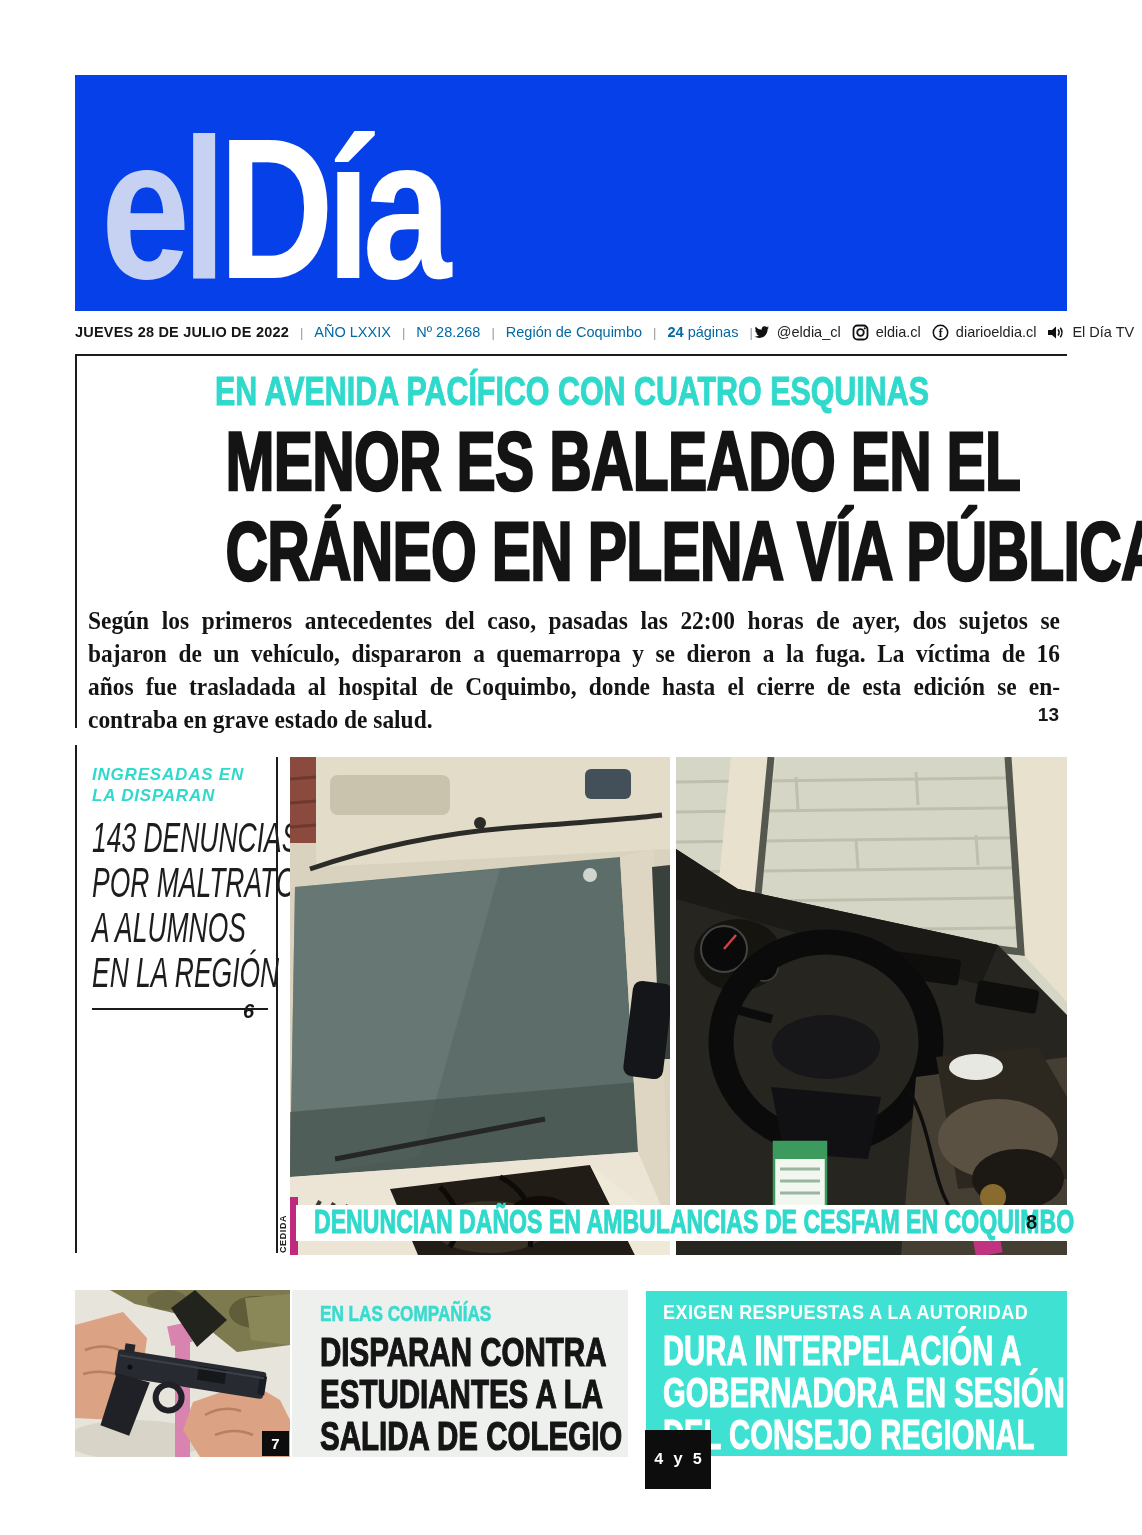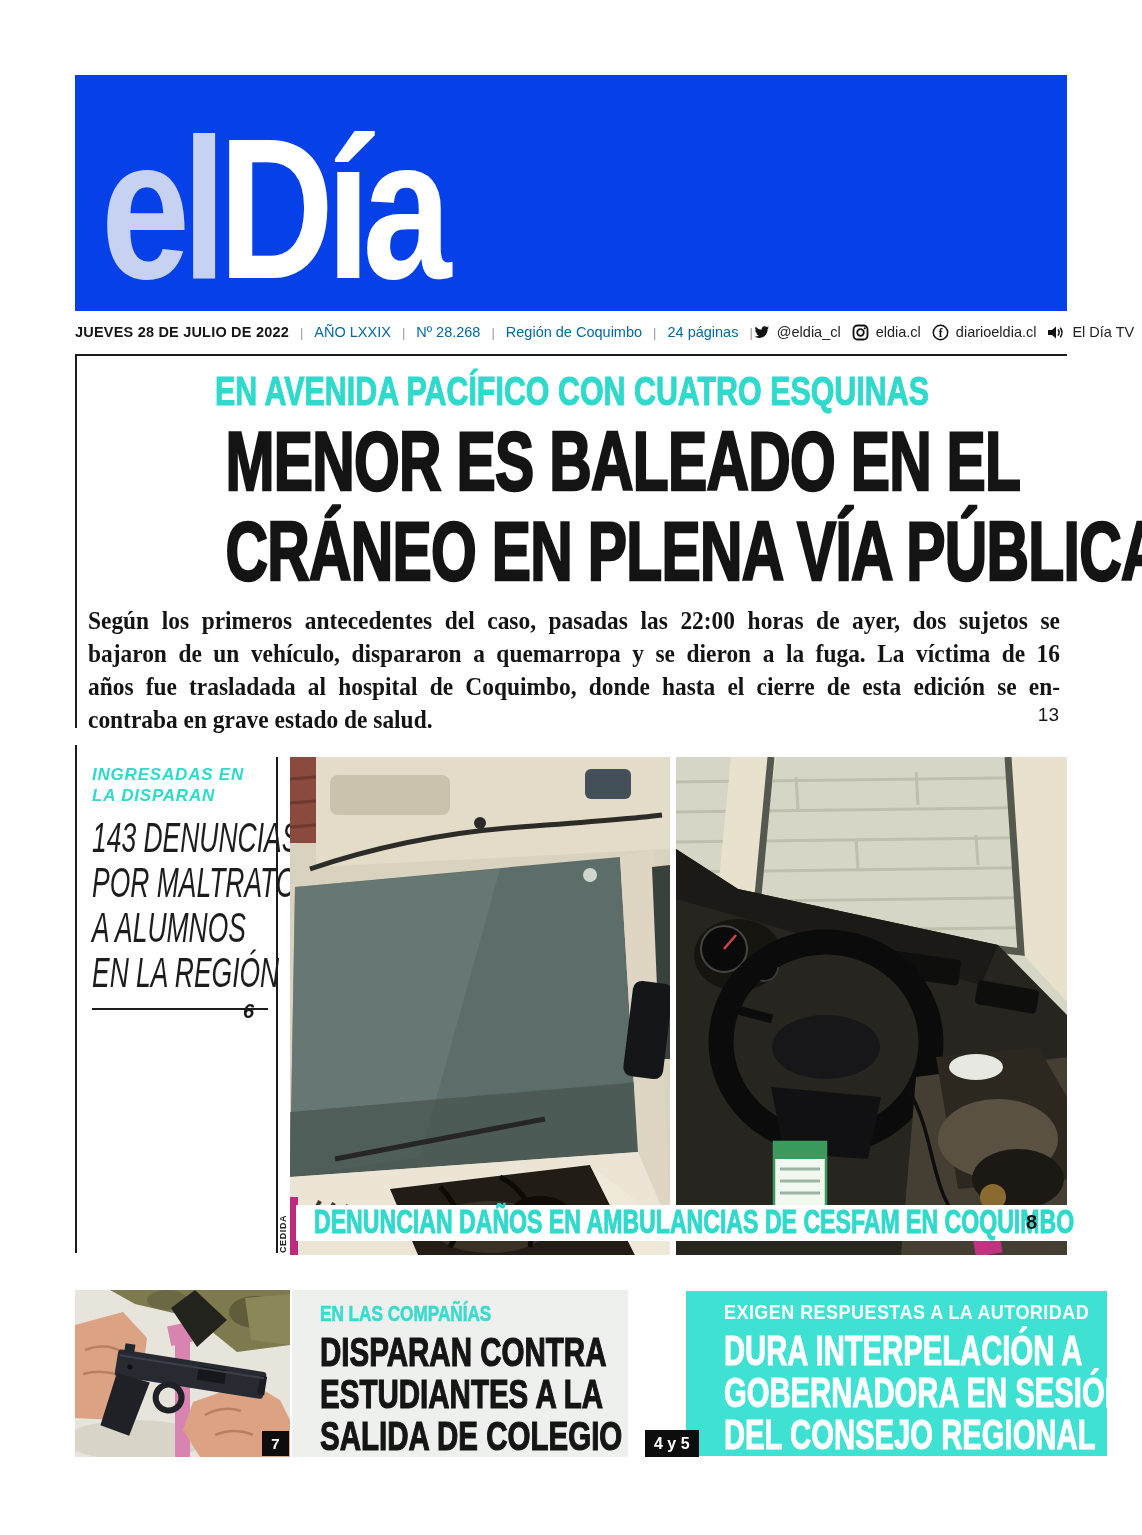--- a/index.html
+++ b/index.html
@@ -13,21 +13,21 @@
   .logo-el{color:#c7d2f2;}
   .logo-dia{color:#ffffff;}
 
   
   .dateline{position:absolute;left:75px;top:312px;width:992px;height:40px;display:flex;
             align-items:center;justify-content:space-between;font-size:14.5px;}
   .dl-left,.dl-right{display:flex;align-items:center;gap:11px;white-space:nowrap;}
   .dl-sep{color:#9a9a9a;font-size:13px;font-weight:normal;}
   .dl-date{font-weight:bold;letter-spacing:.2px;}
   .dl-item{color:#0369a1;}
-  .bold{font-weight:normal;}
+  .bold{font-weight:bold;}
   .sm-icon{display:inline-block;vertical-align:middle;}
   .sm-icon svg{display:block;}
   .handle{color:#222;margin-left:-4px;}
 
   .top-rule{position:absolute;left:75px;top:354px;width:992px;height:2px;background:#1c1c1c;}
 
   
   .headline-block{position:absolute;left:75px;top:356px;width:992px;height:372px;
                   border-left:2px solid #1c1c1c;box-sizing:border-box;}
   .kicker-main{margin-top:12px;text-align:center;font-weight:bold;font-size:40px;line-height:46px;
@@ -36,21 +36,21 @@
   .headline-main{margin-top:2px;text-align:center;font-weight:bold;font-size:84px;line-height:90px;
                  color:#141414;white-space:nowrap;transform:scaleX(.7);transform-origin:center top;
                  -webkit-text-stroke:2.5px #141414;letter-spacing:-1px;}
   .headline-main span{display:block;}
   .lead{position:absolute;left:88px;top:604px;width:975px;height:124px;}
   .lead-inner{width:1080px;transform:scaleX(.9);transform-origin:left top;
               font-family:"Liberation Serif",serif;font-weight:bold;font-size:26px;
               line-height:33px;color:#141414;}
   .lead-line{text-align:justify;text-align-last:justify;white-space:nowrap;}
   .lead-line.last{text-align:left;text-align-last:left;}
-  .lead-page{position:absolute;right:4px;bottom:2px;font-weight:normal;font-size:19px;
+  .lead-page{position:absolute;right:4px;bottom:2px;font-weight:bold;font-size:19px;
              font-family:"Liberation Sans",sans-serif;}
 
   
   .rule-v-left{position:absolute;left:75px;top:745px;width:2px;height:508px;background:#1c1c1c;}
   .rule-v-right{position:absolute;left:276px;top:757px;width:2px;height:496px;background:#1c1c1c;}
   .sb-item{position:absolute;left:92px;width:182px;font-style:italic;}
   .sb-item-1{top:764px;}
   .sb-item-2{top:1040px;}
   .sb-kicker{font-weight:bold;font-size:17px;line-height:21px;color:#2fd9cb;letter-spacing:.8px;}
   .sb-kicker span{display:block;}
@@ -75,33 +75,33 @@
                display:flex;align-items:flex-end;}
   .caption-text{margin-left:18px;font-weight:bold;font-size:33px;color:#2fd9cb;white-space:nowrap;
                 transform:scaleX(.7);transform-origin:left center;-webkit-text-stroke:1px #2fd9cb;}
   .caption-page{position:absolute;left:730px;top:6px;font-weight:bold;font-size:20px;color:#111;}
 
   
   .gun-photo{position:absolute;left:75px;top:1290px;width:215px;height:167px;overflow:hidden;}
   .badge{background:#0d0d0d;color:#fff;font-weight:bold;display:flex;align-items:center;
          justify-content:center;}
   .badge-7{position:absolute;left:262px;top:1431px;width:27px;height:25px;font-size:15px;}
-  .badge-45{position:absolute;left:645px;top:1430px;height:27px;padding:0 9px;font-size:16px;}
+  .badge-45{position:absolute;left:645px;top:1430px;height:27px;padding:16px 9px;font-size:16px;font-family:Liberation Mono, monospace;}
 
   .panel-gray{position:absolute;left:292px;top:1290px;width:336px;height:167px;background:#eef0ee;
               padding:11px 12px 0 28px;box-sizing:border-box;}
   .pg-kicker{font-weight:bold;font-size:22px;line-height:25px;color:#3adbce;white-space:nowrap;
              transform:scaleX(.78);transform-origin:left top;-webkit-text-stroke:.6px #3adbce;}
   .pg-head{margin-top:5px;font-weight:bold;font-size:41px;line-height:42px;color:#151515;
            white-space:nowrap;transform:scaleX(.72);transform-origin:left top;
            -webkit-text-stroke:1.2px #141414;}
   .pg-head span{display:block;}
 
   .panel-teal{position:absolute;left:646px;top:1291px;width:421px;height:165px;background:#3fe2d2;
-              padding:9px 0 0 38px;box-sizing:border-box;margin-left:40px;}
+              padding:9px 0 0 17px;box-sizing:border-box;}
   .pt-kicker{font-weight:bold;font-size:20px;line-height:24px;color:#ffffff;letter-spacing:.5px;
              white-space:nowrap;transform:scaleX(.9);transform-origin:left top;}
   .pt-head{margin-top:5px;font-weight:bold;font-size:43px;line-height:42px;color:#ffffff;
            white-space:nowrap;transform:scaleX(.68);transform-origin:left top;
            -webkit-text-stroke:1px #ffffff;}
   .pt-head span{display:block;}
 </style>
 </head>
 <body>
 

